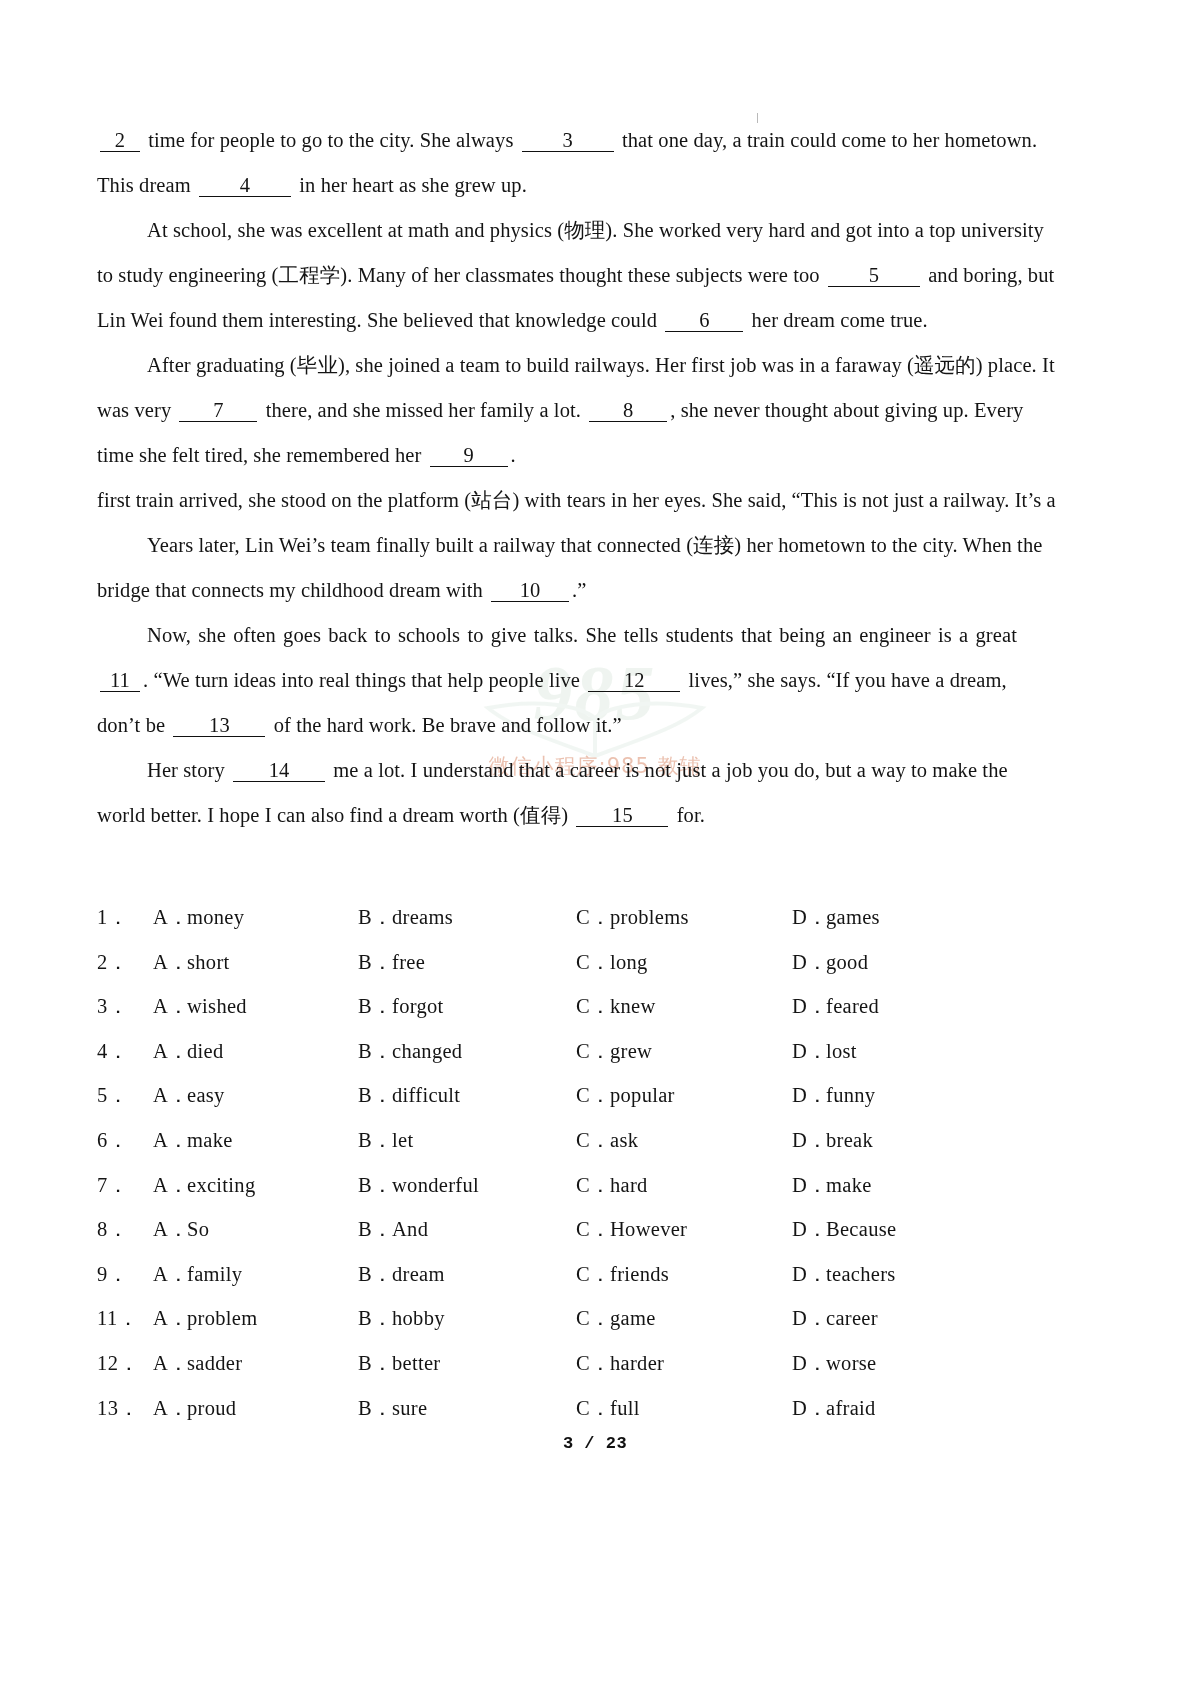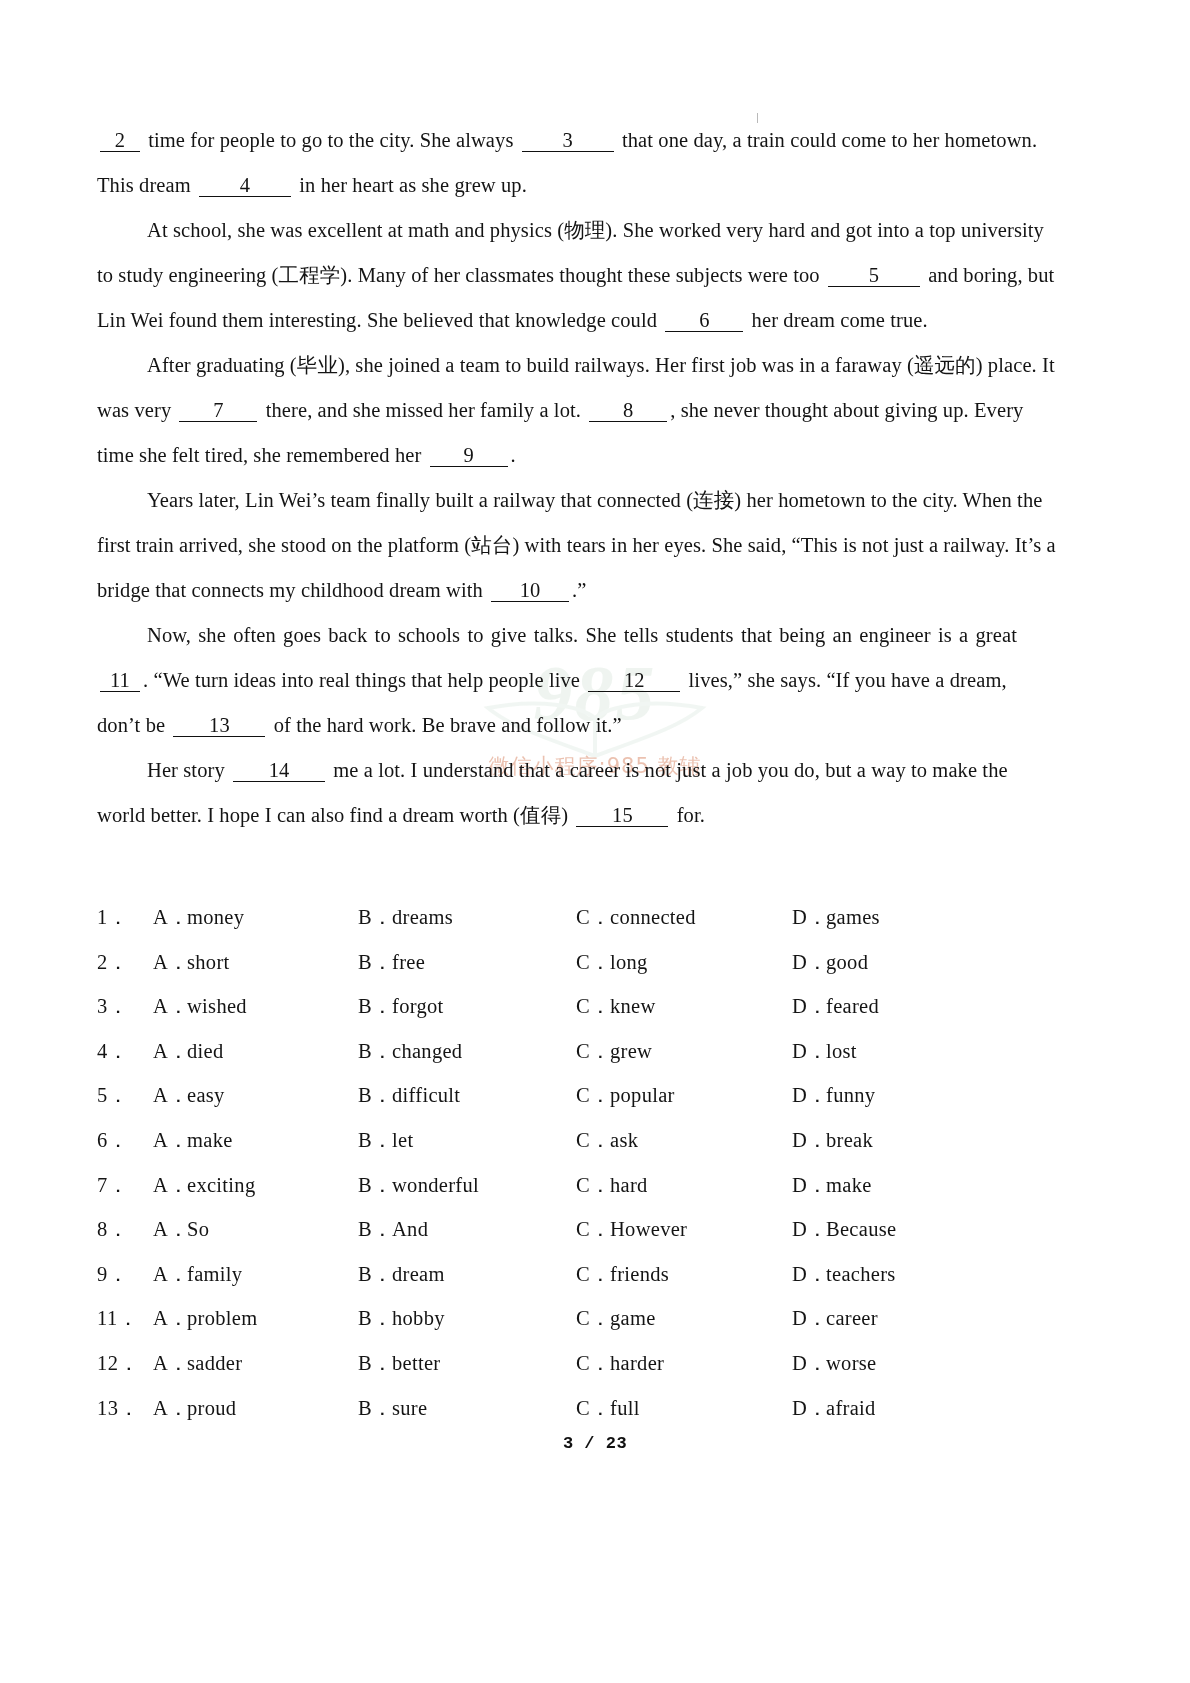--- a/index.html
+++ b/index.html
@@ -213,25 +213,25 @@
       <span>there, and she missed her family a lot.</span>
       <span class="blank b-md">8</span><span>, she never thought about giving up. Every</span>
     </div>
 
     <div class="passage-line">
       <span>time she felt tired, she remembered her</span>
       <span class="blank b-md">9</span><span>.</span>
     </div>
 
     <div class="passage-line">
+      <span>first train arrived, she stood on the platform (站台) with tears in her eyes. She said, “This is not just a railway. It’s a</span>
+    </div>
+
+    <div class="passage-line">
       <span class="indent"></span><span>Years later, Lin Wei’s team finally built a railway that connected (连接) her hometown to the city. When the</span>
-    </div>
-
-    <div class="passage-line">
-      <span>first train arrived, she stood on the platform (站台) with tears in her eyes. She said, “This is not just a railway. It’s a</span>
     </div>
 
     <div class="passage-line">
       <span>bridge that connects my childhood dream with</span>
       <span class="blank b-md">10</span><span>.”</span>
     </div>
 
     <div class="passage-line justify">
       <span class="indent"></span><span>Now, she often goes back to schools to give talks. She tells students that being an engineer is a great</span>
     </div>
@@ -260,21 +260,21 @@
       <span>for.</span>
     </div>
 
   </div>
 
   <div class="options" id="options-list">
       <div class="opt-row">
         <span class="opt-num">1．</span>
         <span class="opt-cell opt-a"><span class="opt-letter">A．</span><span>money</span></span>
         <span class="opt-cell opt-b"><span class="opt-letter">B．</span><span>dreams</span></span>
-        <span class="opt-cell opt-c"><span class="opt-letter">C．</span><span>connected</span></span>
+        <span class="opt-cell opt-c"><span class="opt-letter">C．</span><span>problems</span></span>
         <span class="opt-cell opt-d"><span class="opt-letter">D．</span><span>games</span></span>
       </div>
       <div class="opt-row">
         <span class="opt-num">2．</span>
         <span class="opt-cell opt-a"><span class="opt-letter">A．</span><span>short</span></span>
         <span class="opt-cell opt-b"><span class="opt-letter">B．</span><span>free</span></span>
         <span class="opt-cell opt-c"><span class="opt-letter">C．</span><span>long</span></span>
         <span class="opt-cell opt-d"><span class="opt-letter">D．</span><span>good</span></span>
       </div>
       <div class="opt-row">

